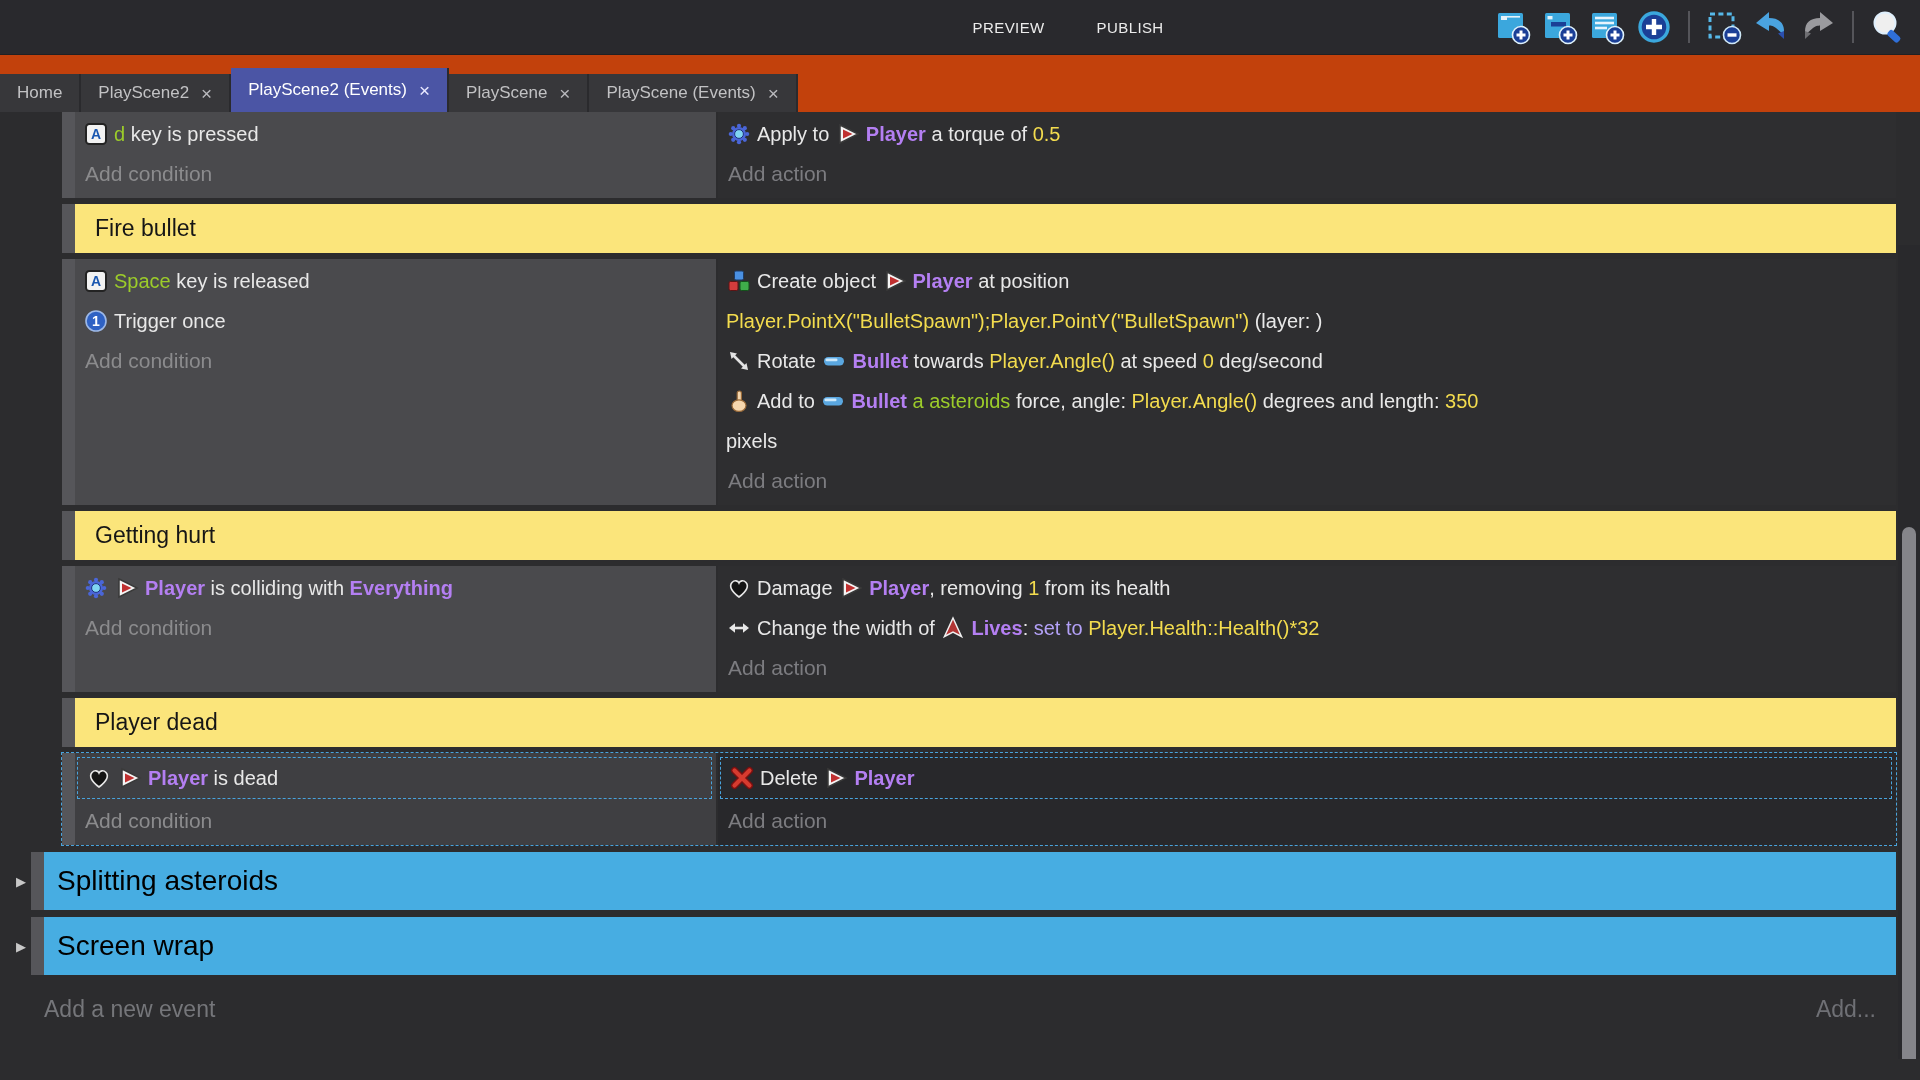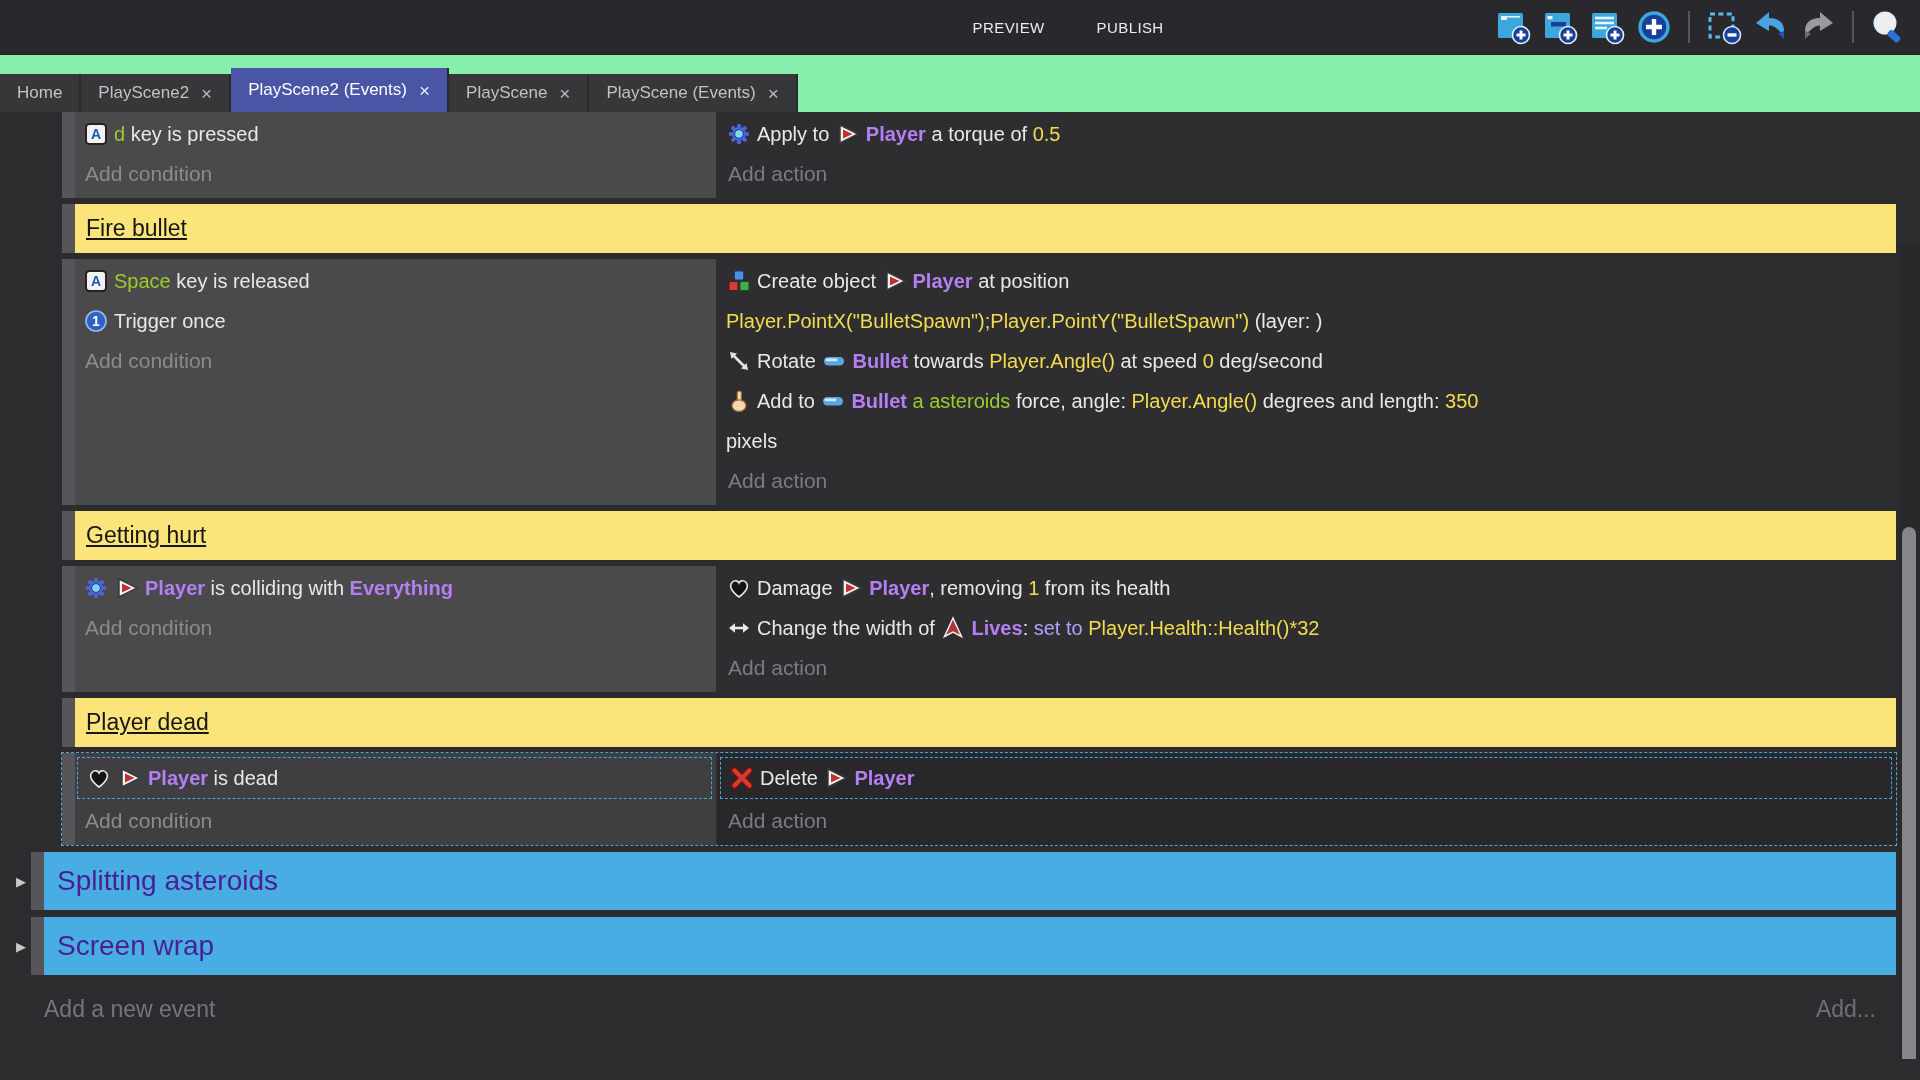--- a/index.html
+++ b/index.html
@@ -15,21 +15,21 @@
   .toolbar{height:54px;background:#29292d;position:relative;border-bottom:1px solid #202023;}
   .ticon{display:inline-block;width:36px;height:36px;}
   .ticon svg{width:100%;height:100%;display:block;}
   .toolbar-left{position:absolute;left:10px;top:9px;}
   .toolbar-center{position:absolute;left:50%;top:9px;transform:translateX(-22%);display:flex;align-items:center;gap:1px;}
   .tb-label{font-size:15px;color:#ececec;letter-spacing:.4px;margin-right:14px;}
   .toolbar-right{position:absolute;right:14px;top:9px;display:flex;align-items:center;gap:11px;}
   .tsep{width:2px;height:32px;background:#55555a;margin:0 5px;}
 
   
-  .tabbar{height:57px;background:#86efac;display:flex;align-items:flex-end;}
+  .tabbar{height:57px;background:#c2410c;display:flex;align-items:flex-end;}
   .tab{height:38px;padding:0 17px;display:flex;align-items:center;gap:12px;background:#37373a;
        color:#c2c2c4;font-size:17px;border-right:2px solid #2a2a2d;cursor:default;white-space:nowrap;}
   .tab.active{height:44px;background:var(--tab-active,#4b55a5);color:#ffffff;align-items:center;}
   .tab .close{font-size:19px;color:#b9b9bd;line-height:1;}
   .tab.active .close{color:#e8e8ff;}
 
   
   .sheet{position:relative;height:947px;overflow:hidden;}
   .block-row{display:flex;margin-bottom:6px;}
   .gutter{width:62px;flex:none;display:flex;align-items:center;justify-content:flex-end;}
@@ -57,26 +57,26 @@
   .act-col .add-link{color:#7c7c80;}
 
   
   .block-row.sel .row-body{outline:1px dashed var(--sel-dash,#49a3dc);outline-offset:0px;}
   .block-row.sel .cond-col{background:#3f3f42;}
   .block-row.sel .act-col{background:#28282b;}
   .block-row.sel .instr-box{border:1px dashed var(--sel-dash,#49a3dc);margin:2px 4px 2px 2px;}
 
   
   .comment-bar{flex:1;background:var(--comment-yellow,#fbe57b);height:49px;display:flex;align-items:center;
-               color:#161616;font-size:23px;padding-left:11px;text-decoration:underline;}
+               color:#161616;font-size:23px;padding-left:20px;}
 
   
   .block-row.group{margin-top:7px;margin-bottom:5px;}
   .group-bar{flex:1;background:var(--group-blue,#47ade2);height:58px;display:flex;align-items:center;
-             color:#4c1d95;font-size:28px;padding-left:13px;}
+             color:#000000;font-size:28px;padding-left:13px;}
 
   
   .sheet-footer{display:flex;justify-content:space-between;align-items:center;height:46px;
                 padding:6px 44px 0 44px;font-size:23px;color:#75767a;}
   .sheet-footer .add-btn{color:#6f7075;}
 
   
   .scrollbar{position:absolute;right:0;top:133px;bottom:0;width:22px;background:#29292c;}
   .scroll-thumb{position:absolute;left:4px;right:4px;top:282px;bottom:0;background:#85858a;border-radius:8px 8px 0 0;}
 </style>

